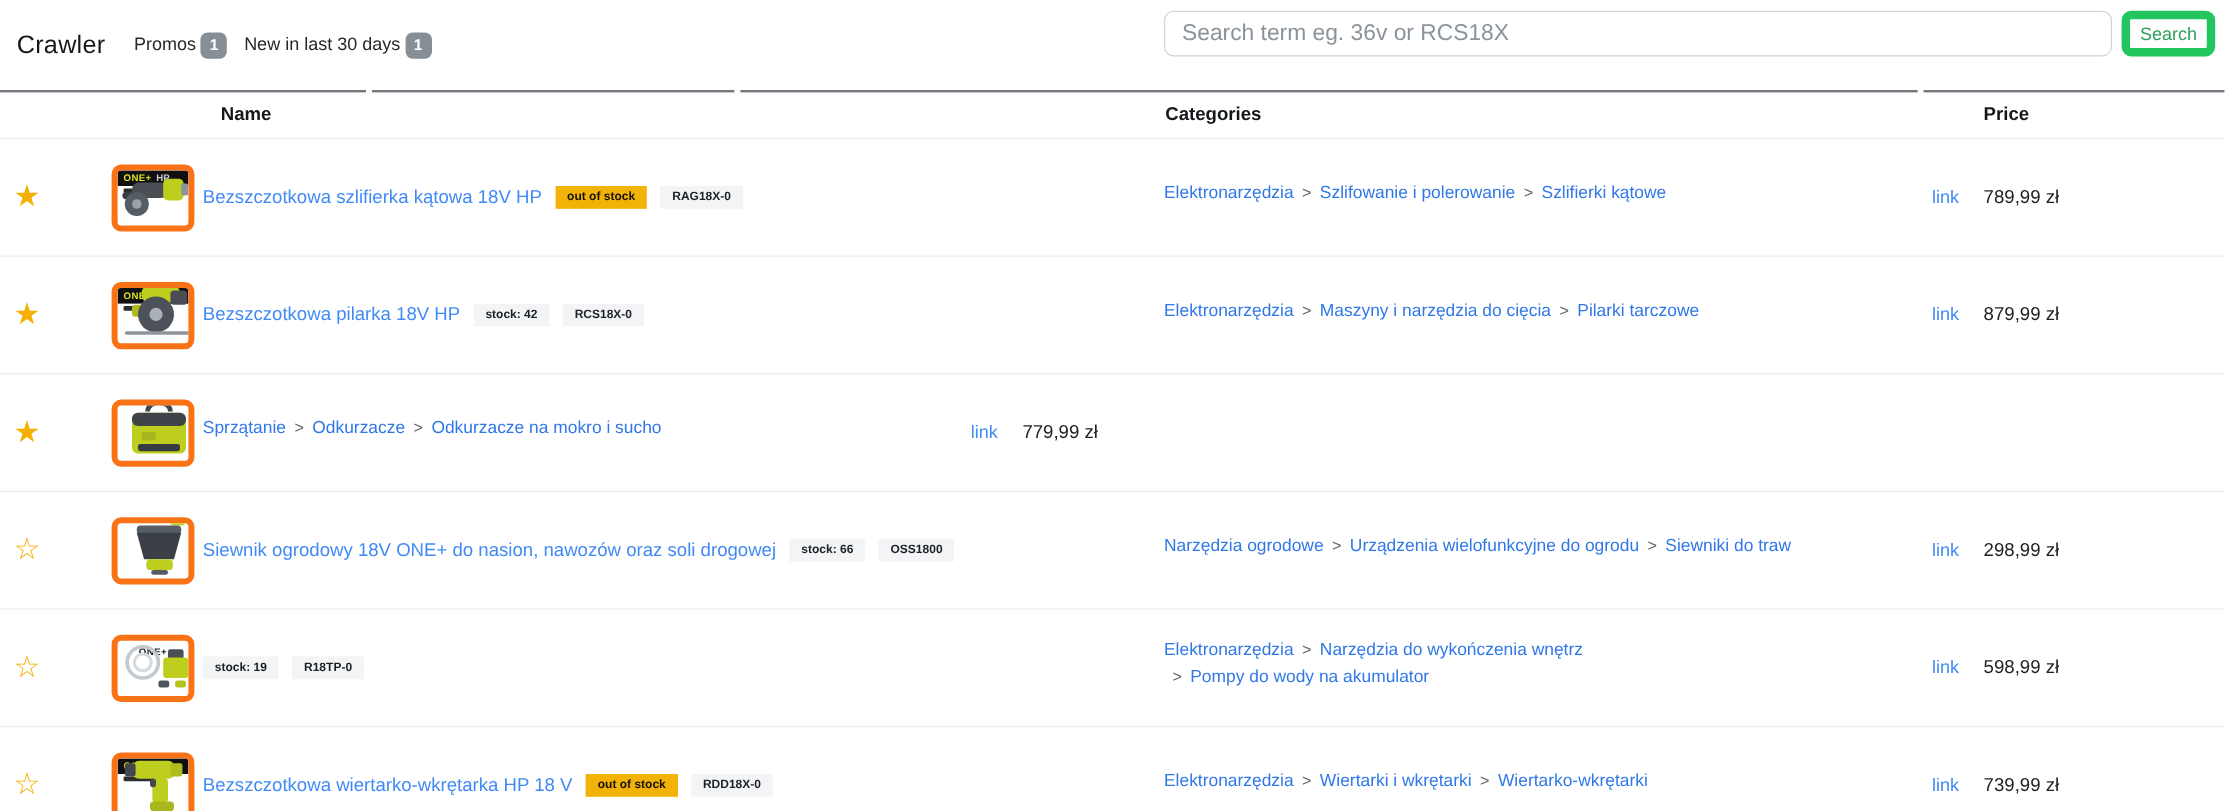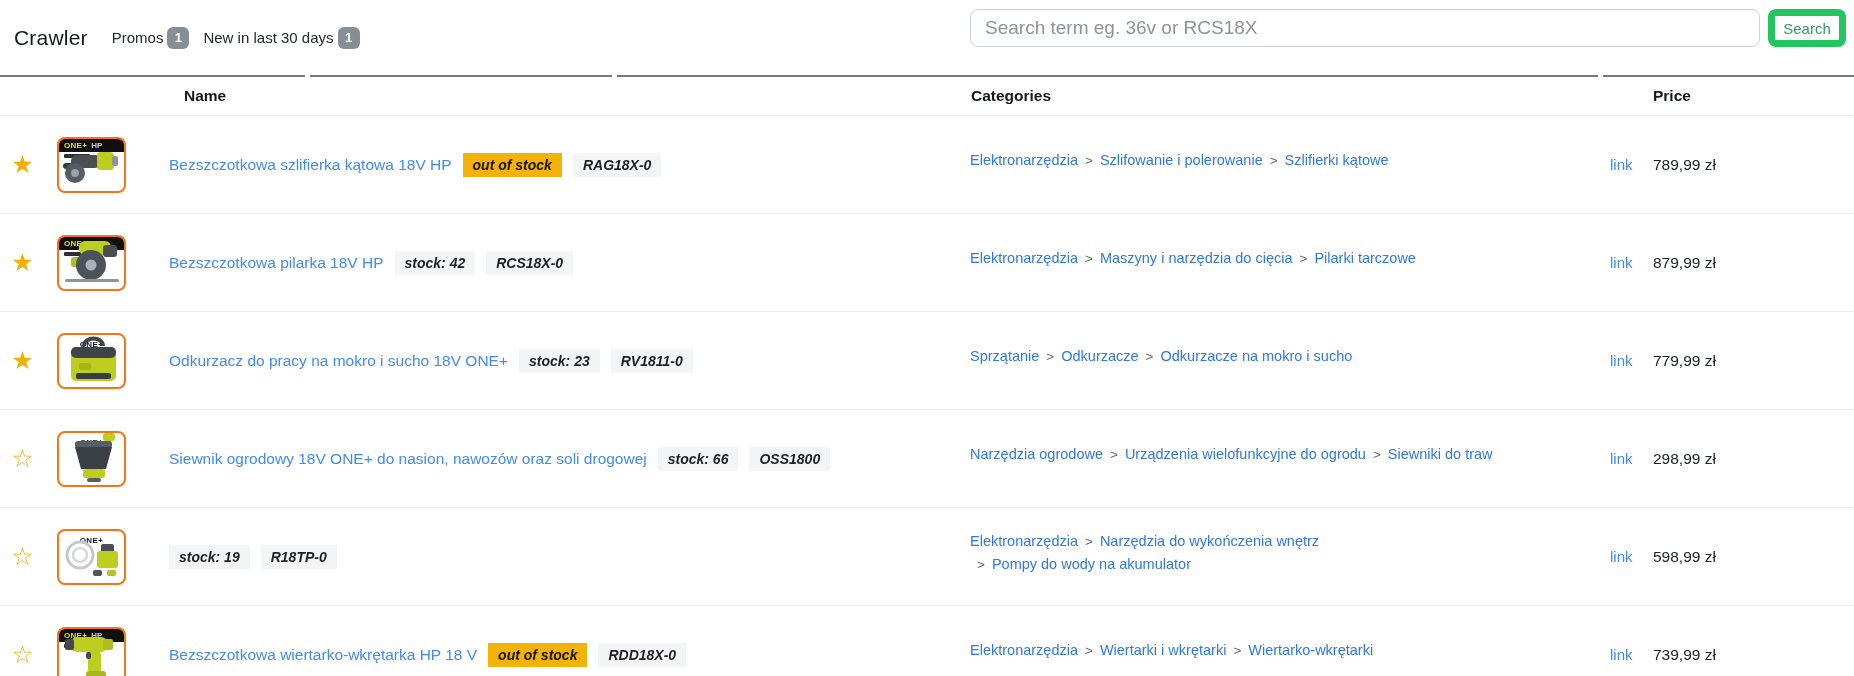--- a/index.html
+++ b/index.html
@@ -23,31 +23,31 @@
   .thead{position:relative;height:40px;border-bottom:1px solid #e9ebef;font-weight:bold;font-size:15.5px;color:#15181b;}
   .tb-seg{position:absolute;top:0;height:2px;background:#73787e;}
   .th-label{position:absolute;top:12px;}
   .th-name{left:184px;} .th-cats{left:971px;} .th-price{left:1653px;}
 
   
   .row{height:97px;display:flex;align-items:center;border-bottom:1px solid #e9ebef;}
   .cell-fav{width:45px;display:flex;justify-content:center;}
   .star{font-size:25px;color:#f4af00;cursor:pointer;line-height:1;user-select:none;}
   .cell-img{width:69px;margin:0 43px 0 12px;flex:none;}
-  .thumb{width:69px;height:56px;border:2px solid #f97316;border-radius:8px;background:#fff;overflow:hidden;position:relative;box-sizing:border-box;}
+  .thumb{width:69px;height:56px;border:5px solid #f97316;border-radius:8px;background:#fff;overflow:hidden;position:relative;box-sizing:border-box;margin-left:36px;}
   .thumb-banner{height:13px;background:#101010;display:flex;align-items:center;padding:0 5px;gap:4px;}
   .b-one{color:#d9e021;font-size:8px;font-weight:bold;letter-spacing:.3px;}
   .b-hp{color:#c9ccd0;font-size:8px;font-weight:bold;}
   .thumb-chip{width:26px;height:4px;background:#2e2e2e;margin:2px 0 0 5px;border-radius:1px;}
   .thumb-brand{font-size:8px;font-weight:bold;color:#15171a;text-align:center;padding-top:5px;letter-spacing:.4px;}
   .art{position:absolute;left:0;bottom:0;}
 
   .cell-name{width:801px;display:flex;align-items:center;gap:11px;flex:none;}
   .name-link{font-size:15.5px;color:#418af5;text-decoration:none;white-space:nowrap;cursor:pointer;}
-  .badge{font-size:14px;font-weight:bold;border-radius:0;padding:4px 10px;white-space:nowrap;font-style:italic;}
+  .badge{font-size:10px;font-weight:bold;border-radius:0;padding:4px 10px;white-space:nowrap;}
   .badge.warning{background:#f2b208;color:#191307;}
   .badge.neutral{background:#f3f4f6;color:#1d2024;}
 
   .cell-cats{width:612px;font-size:14.5px;line-height:22px;position:relative;top:-4px;flex:none;}
   .cat-link{color:#3077e8;text-decoration:none;cursor:pointer;}
   .cat-group{white-space:nowrap;}
   .cat-sep{color:#61686f;margin:0 7px;font-size:13.5px;}
   .cell-linkcol{margin-left:28px;width:43px;flex:none;}
   .link-a{color:#418af5;font-size:15px;cursor:pointer;}
   .cell-price{font-size:15.5px;color:#202327;}
@@ -161,25 +161,20 @@
             <div class="thumb-brand">ONE+</div>
             <svg class="art" width="69" height="54" viewBox="0 0 69 54">
               <path d="M25 13 C25 3 44 3 44 13" stroke="#41464c" stroke-width="4" fill="none"></path>
               <rect x="12" y="14" width="45" height="34" rx="5" fill="#bece1e"></rect>
               <rect x="12" y="14" width="45" height="11" rx="5" fill="#3f444a"></rect>
               <rect x="20" y="30" width="12" height="7" rx="2" fill="#a6b51c"></rect>
               <rect x="17" y="40" width="35" height="6" rx="2" fill="#373c41"></rect>
             </svg>
           </div>
     </div>
-    <div class="cell-name">
-      <a class="name-link">Odkurzacz do pracy na mokro i sucho 18V ONE+</a>
-      <span class="badge neutral">stock: 23</span>
-      <span class="badge neutral">RV1811-0</span>
-    </div>
     <div class="cell-cats"><a class="cat-link">Sprzątanie</a><span class="cat-group"><span class="cat-sep">&gt;</span><a class="cat-link">Odkurzacze</a></span><span class="cat-group"><span class="cat-sep">&gt;</span><a class="cat-link">Odkurzacze na mokro i sucho</a></span></div>
     <div class="cell-linkcol">
       <a class="link-a">link</a>
     </div>
     <div class="cell-price">779,99 zł</div>
   </div>
 
   <div class="row">
     <div class="cell-fav">
       <span class="star">☆</span>

